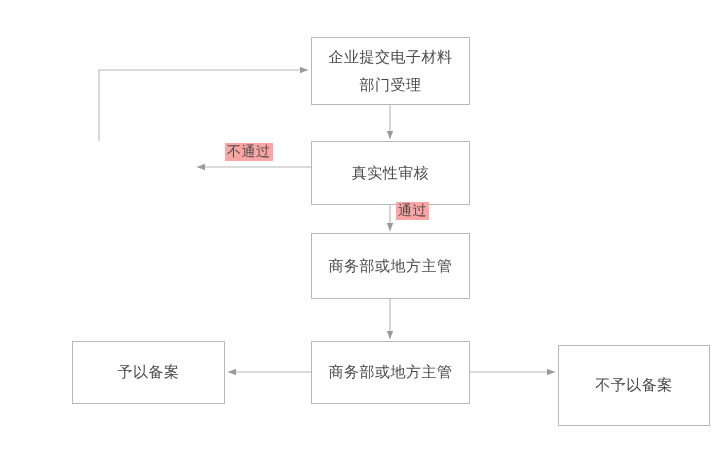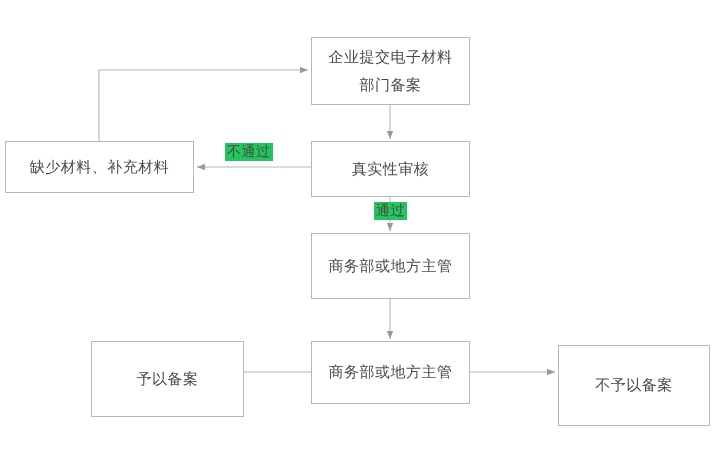--- a/index.html
+++ b/index.html
@@ -45,21 +45,21 @@
   }
   .node .line {
     display: block;
   }
   .edge-label {
     position: absolute;
     color: #4a4a4a;
     font-size: 14px;
     letter-spacing: 0.5px;
     white-space: nowrap;
-    background: #22c55e;
+    background: #fca5a5;
     padding: 0 2px;
   }
 </style>
 </head>
 <body>
 
 <div id="canvas">
 
   <svg id="edge-layer" width="716" height="452" viewBox="0 0 716 452">
     <defs>
@@ -80,44 +80,41 @@
       <path d="M390,299 L390,339" marker-end="url(#arrow)"></path>
 
       <path d="M311,372 L228,372" marker-end="url(#arrow)"></path>
 
       <path d="M470,372 L555,372" marker-end="url(#arrow)"></path>
     </g>
   </svg>
 
   <div class="node" style="left:311px; top:37px; width:159px; height:68px;">
     <span class="line">企业提交电子材料</span>
-    <span class="line">部门备案</span>
+    <span class="line">部门受理</span>
   </div>
 
-  <div class="node" style="left:5px; top:141px; width:189px; height:52px;">
-    <span class="line">缺少材料、补充材料</span>
-  </div>
 
-  <div class="node" style="left:311px; top:141px; width:159px; height:56px;">
+  <div class="node" style="left:311px; top:141px; width:159px; height:64px;">
     <span class="line">真实性审核</span>
   </div>
 
   <div class="node" style="left:311px; top:233px; width:159px; height:66px;">
     <span class="line">商务部或地方主管</span>
   </div>
 
   <div class="node" style="left:311px; top:341px; width:159px; height:63px;">
     <span class="line">商务部或地方主管</span>
   </div>
 
-  <div class="node" style="left:72px; top:341px; width:153px; height:76px;margin-left:19px;">
+  <div class="node" style="left:72px; top:341px; width:153px; height:63px;">
     <span class="line">予以备案</span>
   </div>
 
   <div class="node" style="left:558px; top:345px; width:152px; height:81px;gap:24px;">
     <span class="line">不予以备案</span>
   </div>
 
   <div class="edge-label" style="left:225px; top:143px;">不通过</div>
 
-  <div class="edge-label" style="left:374px; top:202px;">通过</div>
+  <div class="edge-label" style="left:396px; top:202px;">通过</div>
 
 </div>
 
 </body></html>

